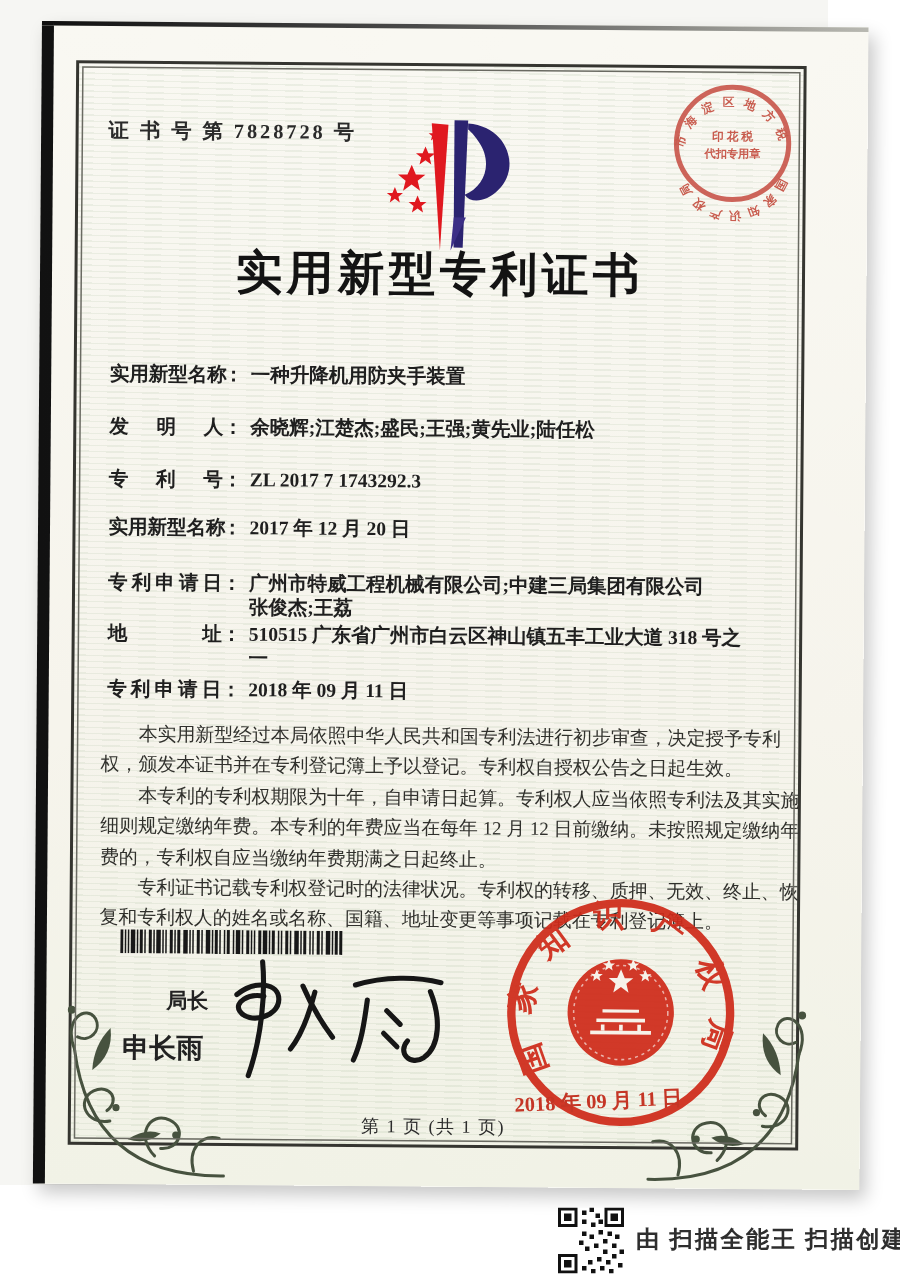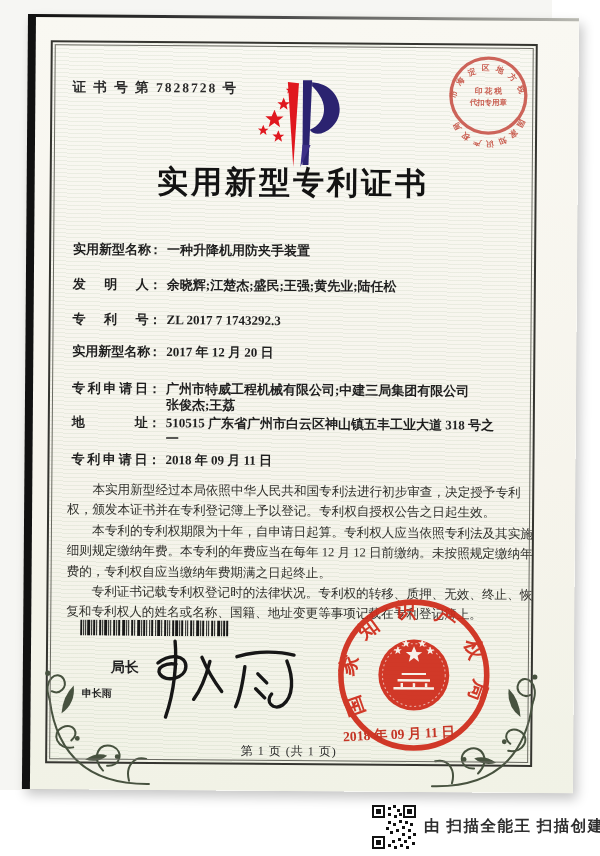--- a/index.html
+++ b/index.html
@@ -40,21 +40,21 @@
   .grant-pub{position:absolute;left:276px;top:0;white-space:nowrap;}
 
   
   .paras{position:absolute;left:18px;top:437px;width:466px;color:#30302c;}
   .paras p{margin:0;text-indent:2em;font-size:12.6px;line-height:20.4px;font-weight:500;}
 
   .barcode{position:absolute;left:32px;top:577px;}
 
   .director-title{position:absolute;left:34px;top:616px;font-size:14px;font-weight:700;color:#222;
                   font-family:"Liberation Sans","DejaVu Sans",sans-serif;margin-left:29px;}
-  .director-name{position:absolute;left:34px;top:644px;font-size:10px;font-weight:700;color:#222;
+  .director-name{position:absolute;left:34px;top:644px;font-size:18px;font-weight:700;color:#222;
                  font-family:"Liberation Sans","DejaVu Sans",sans-serif;}
 
   .signature{position:absolute;left:96px;top:590px;overflow:visible;}
 
   .seal{position:absolute;left:287px;top:553px;overflow:visible;opacity:.93;}
 
   .page-footer{position:absolute;left:0;right:0;top:699px;text-align:center;font-size:12px;
                color:#2c2c2c;letter-spacing:1px;}
 
   .orn{position:absolute;width:120px;height:150px;color:#47523f;}

